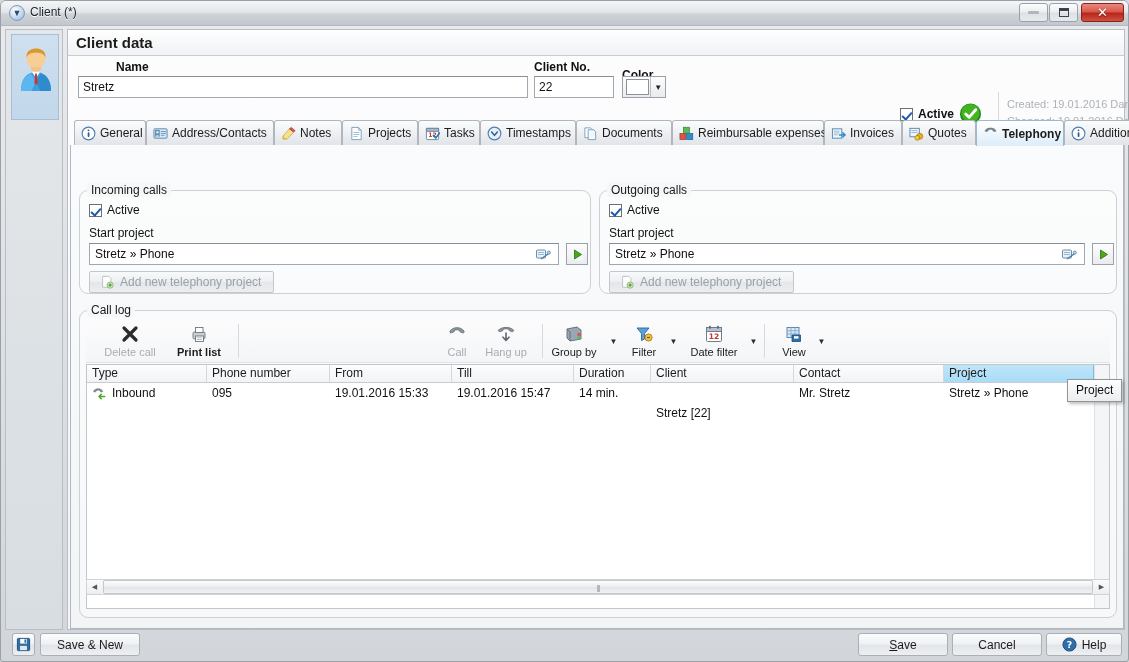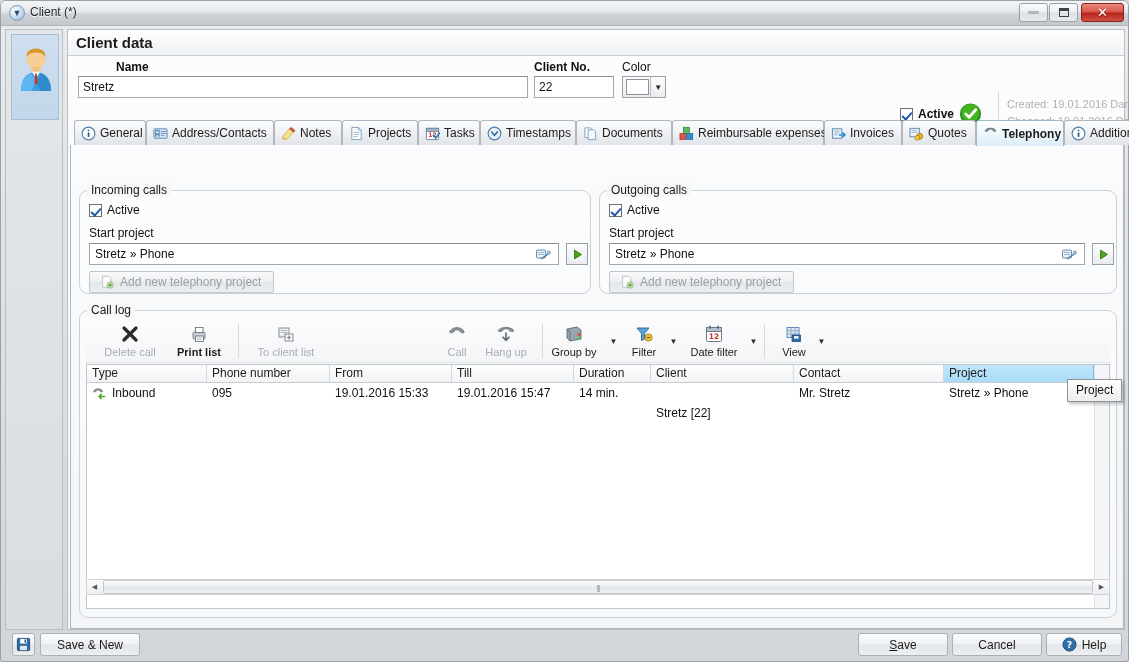--- a/index.html
+++ b/index.html
@@ -101,21 +101,21 @@
   .txtinput {
     position:absolute; height:22px; background:#fff;
     border:1px solid #a2a8af; border-top-color:#888e95;
     font-size:12px; color:#111; padding:2px 4px; line-height:16px;
     font-family:"Liberation Sans", sans-serif;
   }
   #name-label { left:4px; top:0px;padding-left:38px; }
   #name-input { left:4px; top:16px; width:450px; }
   #clientno-label { left:460px; top:0px; }
   #clientno-input { left:460px; top:16px; width:80px; }
-  #color-label { left:548px; top:0px; font-weight:normal; }
+  #color-label { left:548px; top:8px; font-weight:bold; }
   #color-picker {
     position:absolute; left:548px; top:16px; width:44px; height:22px;
     background: linear-gradient(to bottom,#fdfdfd 0%, #e9ebee 100%);
     border:1px solid #9aa1a8; display:flex;
   }
   #color-swatch {
     width:24px; height:16px; margin:2px 0 0 3px;
     background:#ffffff; border:1px solid #8b9199;
   }
   #color-arrow {
@@ -604,30 +604,20 @@
               <rect x="6.5" y="3.5" width="7.5" height="5" fill="#ffffff" stroke="#6f767d" stroke-width=".9"></rect>
               <rect x="6.5" y="12" width="8" height="5.5" fill="#ffffff" stroke="#6f767d" stroke-width=".9"></rect>
               <rect x="7.7" y="13.5" width="5.5" height=".7" fill="#9aa1a8"></rect>
               <rect x="7.7" y="15" width="5.5" height=".7" fill="#9aa1a8"></rect>
             </svg>
             <span style="font-weight:bold;">Print list</span>
           </div>
 
           <div class="tsep" style="left:152px;"></div>
 
-          <div class="tbtn disabled" style="left:158px;width:84px;">
-            <svg class="ticon" viewBox="0 0 20 20">
-              <rect x="3" y="4" width="10" height="9" fill="#eef1f4" stroke="#7d848b" stroke-width=".9"></rect>
-              <rect x="4.5" y="6" width="7" height=".8" fill="#a6adb4"></rect>
-              <rect x="4.5" y="8" width="7" height=".8" fill="#a6adb4"></rect>
-              <rect x="9" y="10" width="8" height="7" fill="#f6f7f8" stroke="#7d848b" stroke-width=".9"></rect>
-              <path d="M13 11.6 L13 15.4 M11.1 13.5 L14.9 13.5" stroke="#7d848b" stroke-width="1.2"></path>
-            </svg>
-            <span>To client list</span>
-          </div>
 
 
           <div class="tbtn disabled" style="left:352px;width:38px;">
             <svg class="ticon" viewBox="0 0 20 20">
               <path d="M3 7 C6.5 2.5 13.5 2.5 17 7 C17.6 8 16.7 9.2 15.5 8.8 L13.6 8.1 C12.8 7.9 12.5 7 12.8 6.4 C10.9 5.6 9.1 5.6 7.2 6.4 C7.5 7 7.2 7.9 6.4 8.1 L4.5 8.8 C3.3 9.2 2.4 8 3 7 Z" fill="#8e979f" stroke="#5f686f" stroke-width=".8" stroke-linejoin="round"></path>
             </svg>
             <span>Call</span>
           </div>
 
           <div class="tbtn disabled" style="left:390px;width:60px;">

